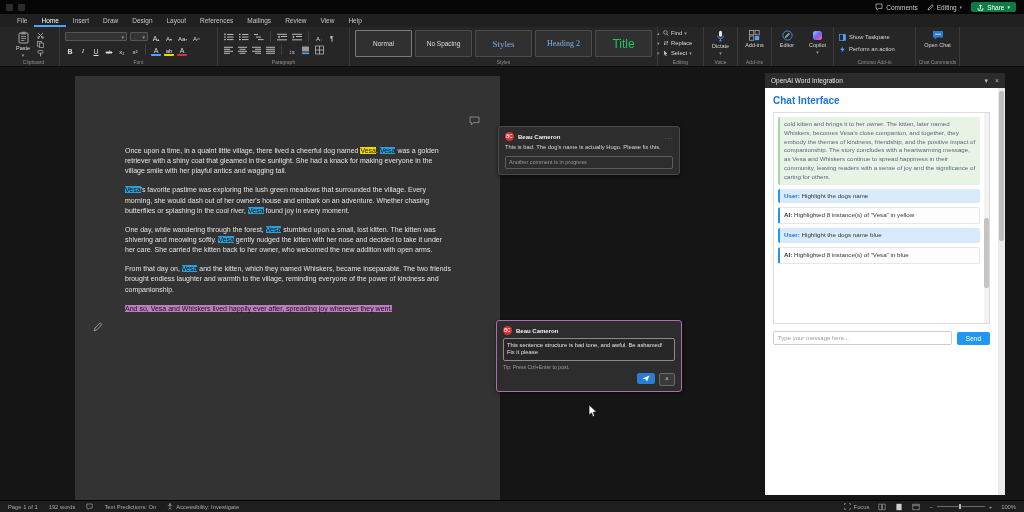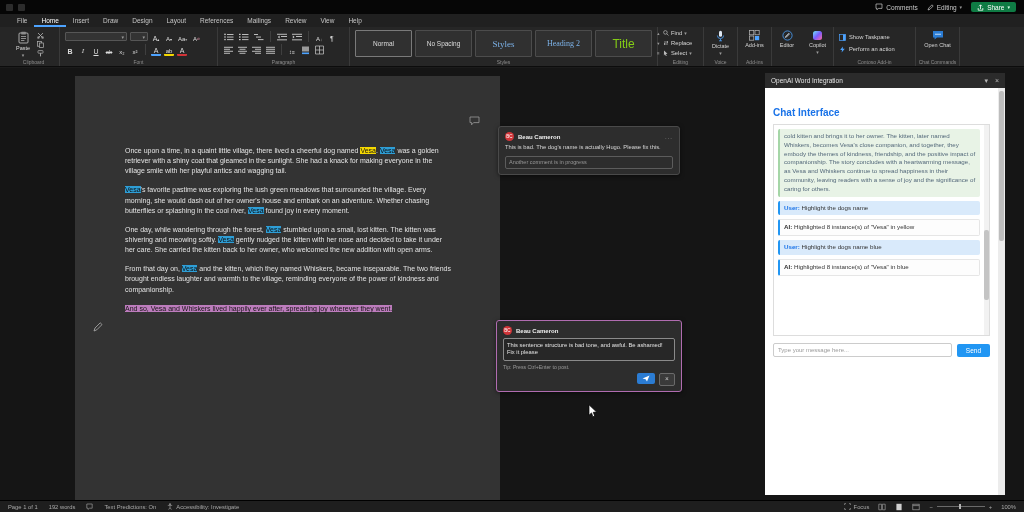--- a/index.html
+++ b/index.html
@@ -44,21 +44,21 @@
   .bar-r{border-bottom:2px solid #d13438;}
   .bar-b{border-bottom:2px solid #4da3ff;}
   .vdiv{width:1px;background:#3f3f3f;height:11px;margin:0 2px;}
   .styles-row{display:flex;gap:3px;align-items:center;height:27px;}
   .style-box{width:55px;height:25px;background:#303030;border:1px solid #4c4c4c;display:flex;
     align-items:center;justify-content:center;color:#ddd;white-space:nowrap;overflow:hidden;border-radius:1px;}
   .s-normal{font-size:6.5px;border-color:#7a7a7a;}
   .s-nospace{font-size:6.5px;}
   .s-h1{font-size:9px;color:#7cb2e8;font-family:"Liberation Serif",serif;}
   .s-h2{font-size:8px;color:#7cb2e8;font-family:"Liberation Serif",serif;}
-  .s-title{font-size:12px;color:#84cc16;}
+  .s-title{font-size:12px;color:#22c55e;}
   .gal-col{display:flex;flex-direction:column;justify-content:space-between;height:25px;margin-left:2px;
     font-size:4.5px;color:#9a9a9a;align-items:center;}
   .eg-col{display:flex;flex-direction:column;justify-content:space-between;height:26px;}
   .eg-row{display:flex;align-items:center;gap:2px;font-size:5.8px;color:#d6d6d6;}
   .vstack{display:flex;flex-direction:column;align-items:center;gap:1px;font-size:5.5px;color:#d6d6d6;text-align:center;}
   .addin-rows{display:flex;flex-direction:column;gap:5px;justify-content:center;height:26px;}
   .addin-row{display:flex;align-items:center;gap:3px;font-size:5.8px;color:#d6d6d6;white-space:nowrap;}
 
   
   .workspace{position:absolute;top:68px;bottom:11px;left:0;right:0;background:#151515;overflow:hidden;}
@@ -92,21 +92,21 @@
     display:flex;align-items:center;justify-content:center;font-size:6.5px;line-height:1;}
 
   
   .taskpane{position:absolute;right:19px;top:5px;width:240px;bottom:6px;background:#fff;display:flex;flex-direction:column;}
   .tp-header{height:15px;background:#2b2b2b;color:#e3e3e3;font-size:6.5px;display:flex;align-items:center;
     padding:0 6px;flex-shrink:0;}
   .tp-header .sp{flex:1;}
   .tp-hbtn{color:#b8b8b8;font-size:7px;margin-left:7px;line-height:1;}
   .tp-body{flex:1;display:flex;min-height:0;}
   .tp-content{flex:1;padding:7px 8px;display:flex;flex-direction:column;min-width:0;}
-  .tp-heading{color:#1a73e8;font-weight:bold;font-size:10px;margin:12px 0 6px;}
+  .tp-heading{color:#1a73e8;font-weight:bold;font-size:10px;margin:0 0 6px;}
   .chat-box{border:1px solid #ddd;height:212px;padding:4px 9px 4px 4px;display:flex;flex-direction:column;
     gap:4px;position:relative;overflow:hidden;box-sizing:border-box;}
   .msg{font-size:6.2px;line-height:1.42;padding:3px 4px;border-radius:2px;color:#333;}
   .msg.long{background:#e8f3e6;border-left:2px solid #a5d6a7;color:#53687a;}
   .msg.user{background:#d9eafb;border-left:2px solid #2196f3;}
   .msg.user .prefix{color:#1a73e8;font-weight:bold;}
   .msg.ai{background:#fdfdfd;border:1px solid #e6e6e6;border-left:2px solid #2196f3;}
   .msg.ai .prefix{font-weight:bold;color:#333;}
   .chat-scroll{position:absolute;right:0;top:0;bottom:0;width:5px;background:#f2f2f2;}
   .chat-thumb{position:absolute;right:0;width:5px;top:105px;height:70px;background:#c4c4c4;border-radius:2px;}

